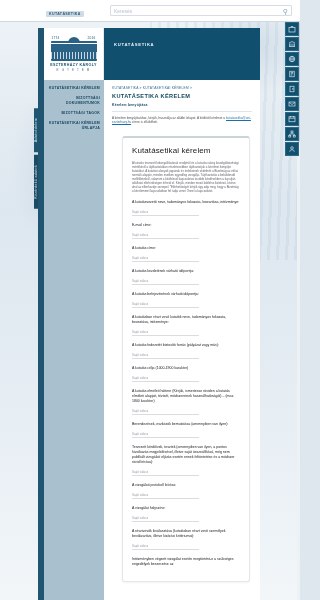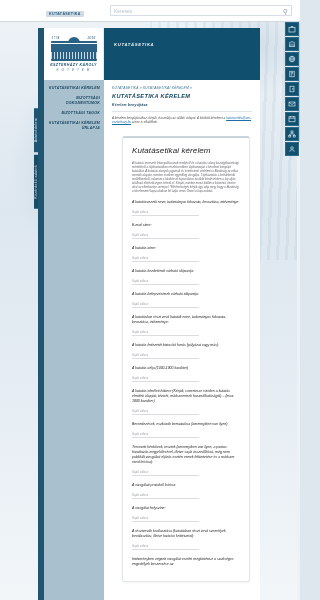--- a/index.html
+++ b/index.html
@@ -65,21 +65,21 @@
     font-size:3.6px; letter-spacing:.3px; text-align:center;
     border-radius:1px 0 0 1px;
   }
   .vtab.alt { background:#1b4a64; }
   
   .site {
     position:absolute; left:38px; top:28px; width:222px; bottom:0;
     display:flex;
   }
   .site-rail { width:6px; background:#1f5571; }
-  .site-body { flex:1; display:flex; flex-direction:column;font-style:italic; }
+  .site-body { flex:1; display:flex; flex-direction:column; }
   .site-top { display:flex; height:52px; }
   .logo-box {
     width:60px; background:#ffffff;
     display:flex; flex-direction:column; align-items:center; justify-content:center;
     border-right:1px solid #e3e9ee; padding:3px 2px;
   }
   .logo-years {
     display:flex; justify-content:space-between; width:44px;
     font-size:3.2px; color:#1f5571; letter-spacing:.2px; margin-bottom:1px;
   }

